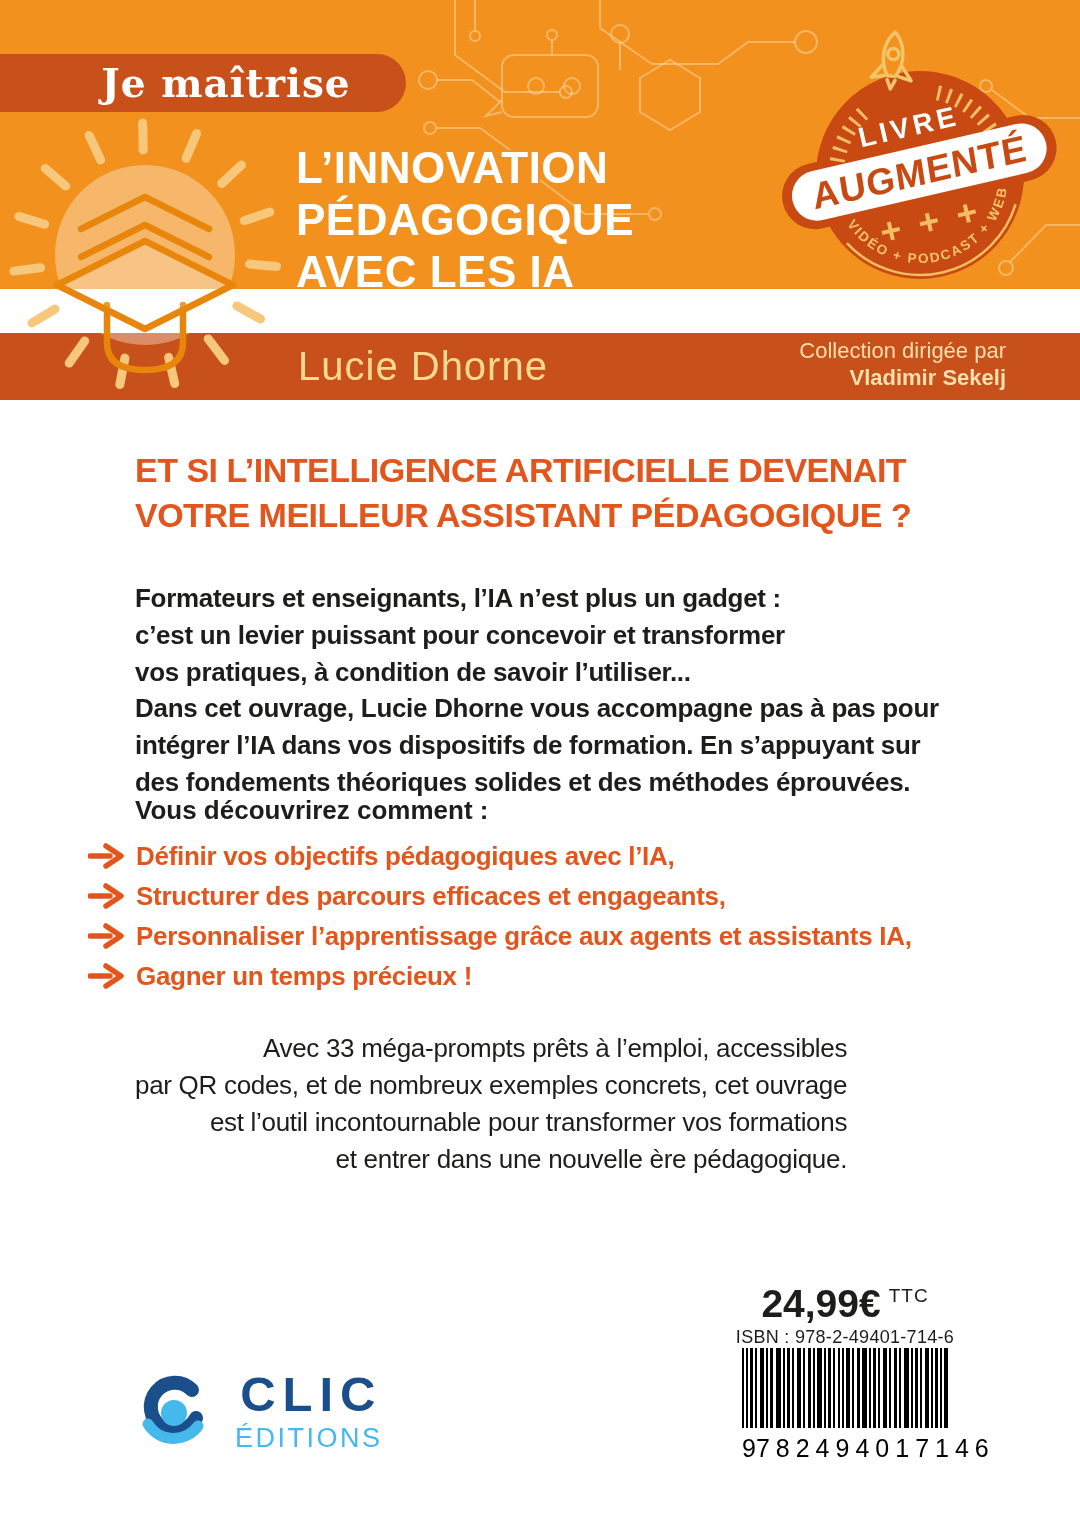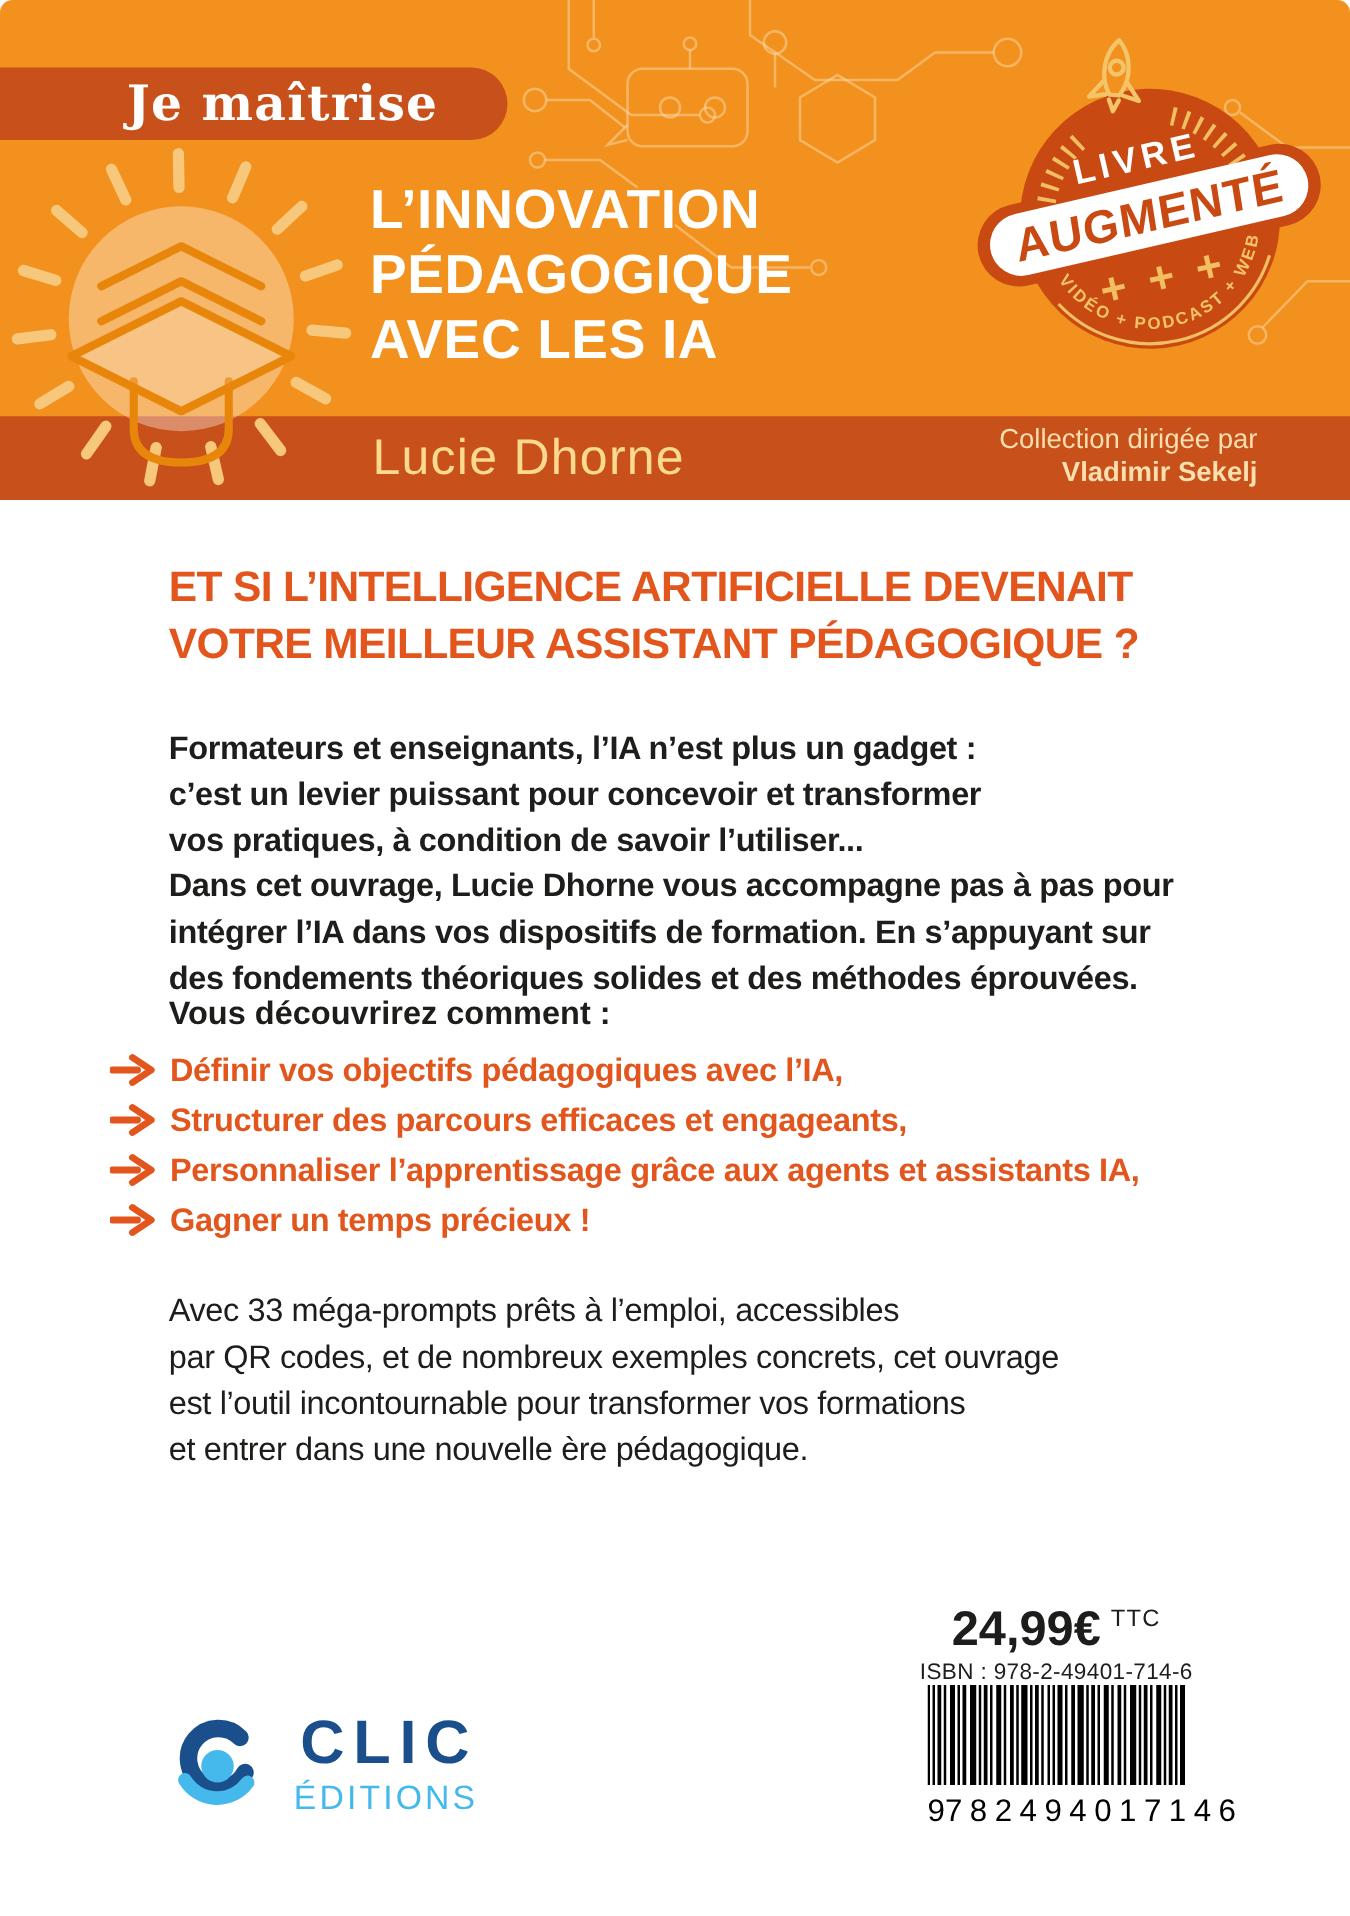--- a/index.html
+++ b/index.html
@@ -3,21 +3,21 @@
 <meta charset="utf-8">
 <style>
   * { margin:0; padding:0; box-sizing:border-box; }
   html,body { background:#e8e8e8; }
   .page {
     position:relative; width:1080px; height:1533px;
     background:#ffffff; overflow:hidden; margin:0 auto;
     font-family:"Liberation Sans", sans-serif;
   }
   
-  .header { position:absolute; left:0; top:0; width:1080px; height:400px; background:#F2911D;border-radius:10px; }
+  .header { position:absolute; left:0; top:0; width:1080px; height:289px; background:#F2911D; }
   .circuit { position:absolute; left:0; top:0; pointer-events:none; }
   .band { position:absolute; left:0; top:333px; width:1080px; height:67px; background:#C8501A; }
   .pill {
     position:absolute; left:0; top:54px; width:406px; height:58px;
     background:#C8501A; border-radius:0 29px 29px 0;
     display:flex; align-items:center; justify-content:center; padding-left:46px;
   }
   .pill-label {
     font-family:"DejaVu Serif", serif; font-weight:bold; font-size:39px; color:#ffffff; letter-spacing:1px;
   }
@@ -38,21 +38,21 @@
   .para { position:absolute; left:135px; color:#1D1D1B; }
   .para div { font-size:26px; line-height:37px; letter-spacing:-0.3px; white-space:nowrap; }
   .para.bold div { font-weight:bold; }
   .p1 { top:580px; }
   .p2 { top:690px; }
   .leadin { position:absolute; left:135px; top:795px; font-size:26px; font-weight:bold; color:#1D1D1B; }
   .bullets { position:absolute; left:88px; top:836px; }
   .bullet-row { display:flex; align-items:center; height:40px; }
   .bullet-arrow { width:38px; height:26px; margin-right:10px; flex:0 0 auto; }
   .bullet-text { font-size:26px; font-weight:bold; color:#E2551C; letter-spacing:-0.3px; white-space:nowrap; }
-  .outro { top:1030px; }
+  .outro { top:1030px;text-align:right; }
   
   .price-block { position:absolute; left:728px; top:1284px; width:234px; text-align:center; color:#1D1D1B; }
   .price-line { display:flex; justify-content:center; align-items:flex-start; }
   .price { font-size:39px; font-weight:bold; letter-spacing:0; line-height:40px; }
   .tax { font-size:19px; margin-left:8px; margin-top:1px; letter-spacing:1px; }
   .isbn { font-size:18px; margin-top:3px; letter-spacing:0.3px; white-space:nowrap; }
   .barcode-wrap { position:absolute; left:742px; top:1348px; width:206px; }
   .barcode-digits { display:flex; justify-content:space-between; margin-top:2px;
     font-size:25px; color:#000; background:#fff; }
   .barcode-digits .g { letter-spacing:6px; }

